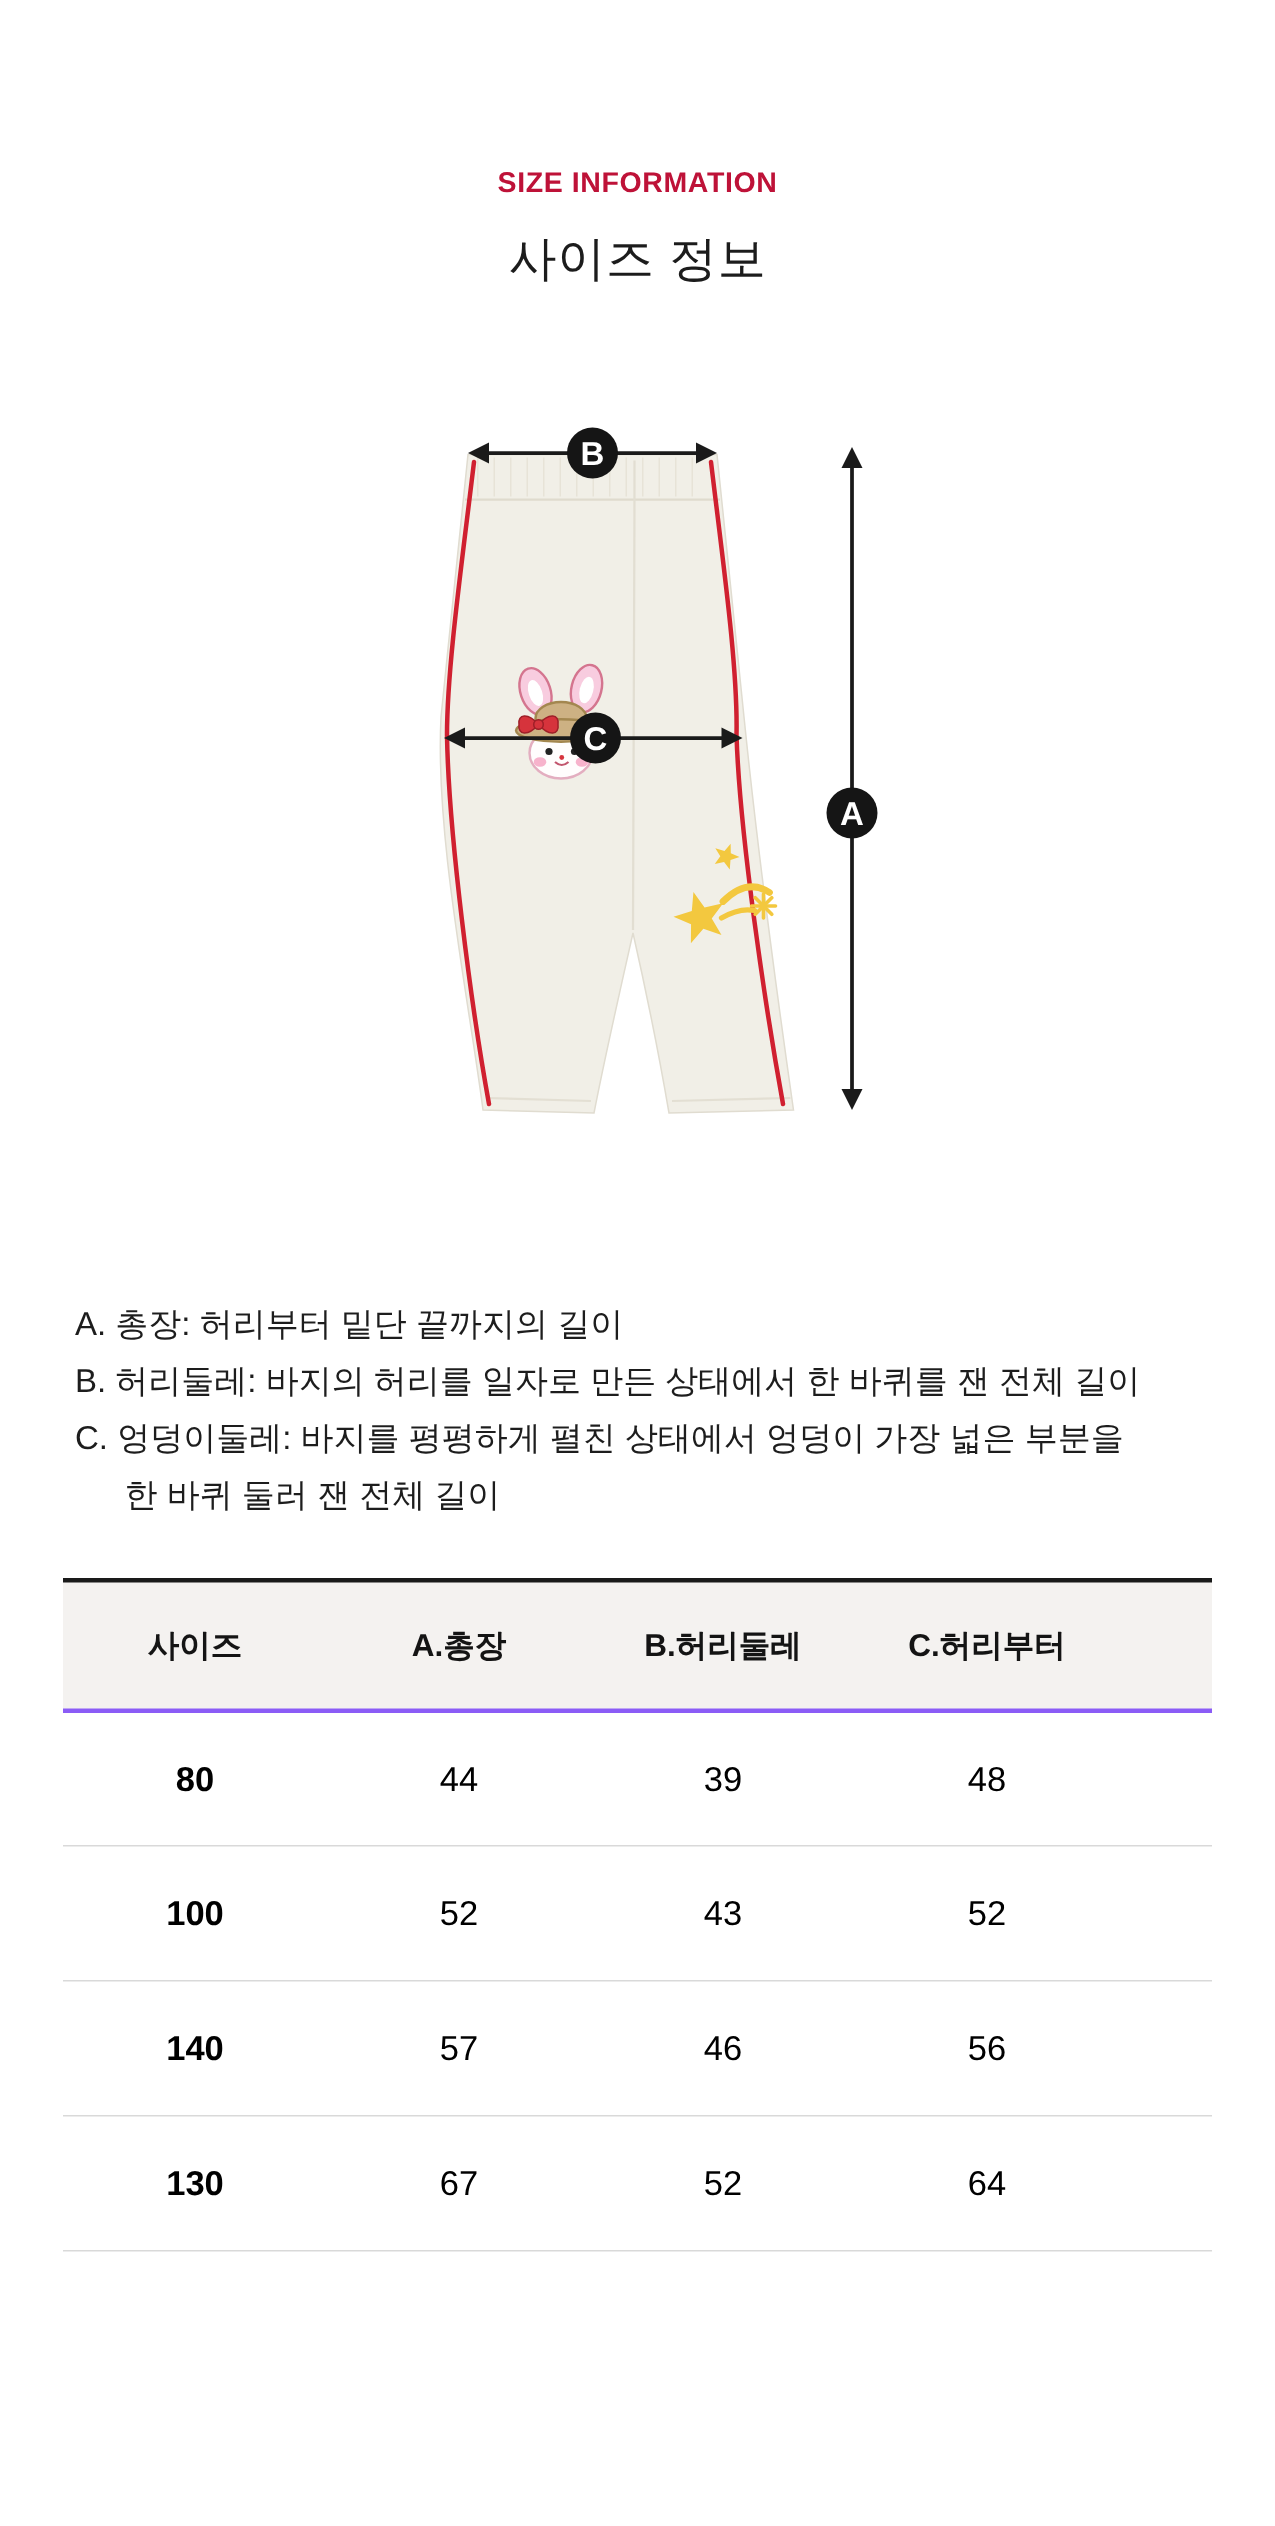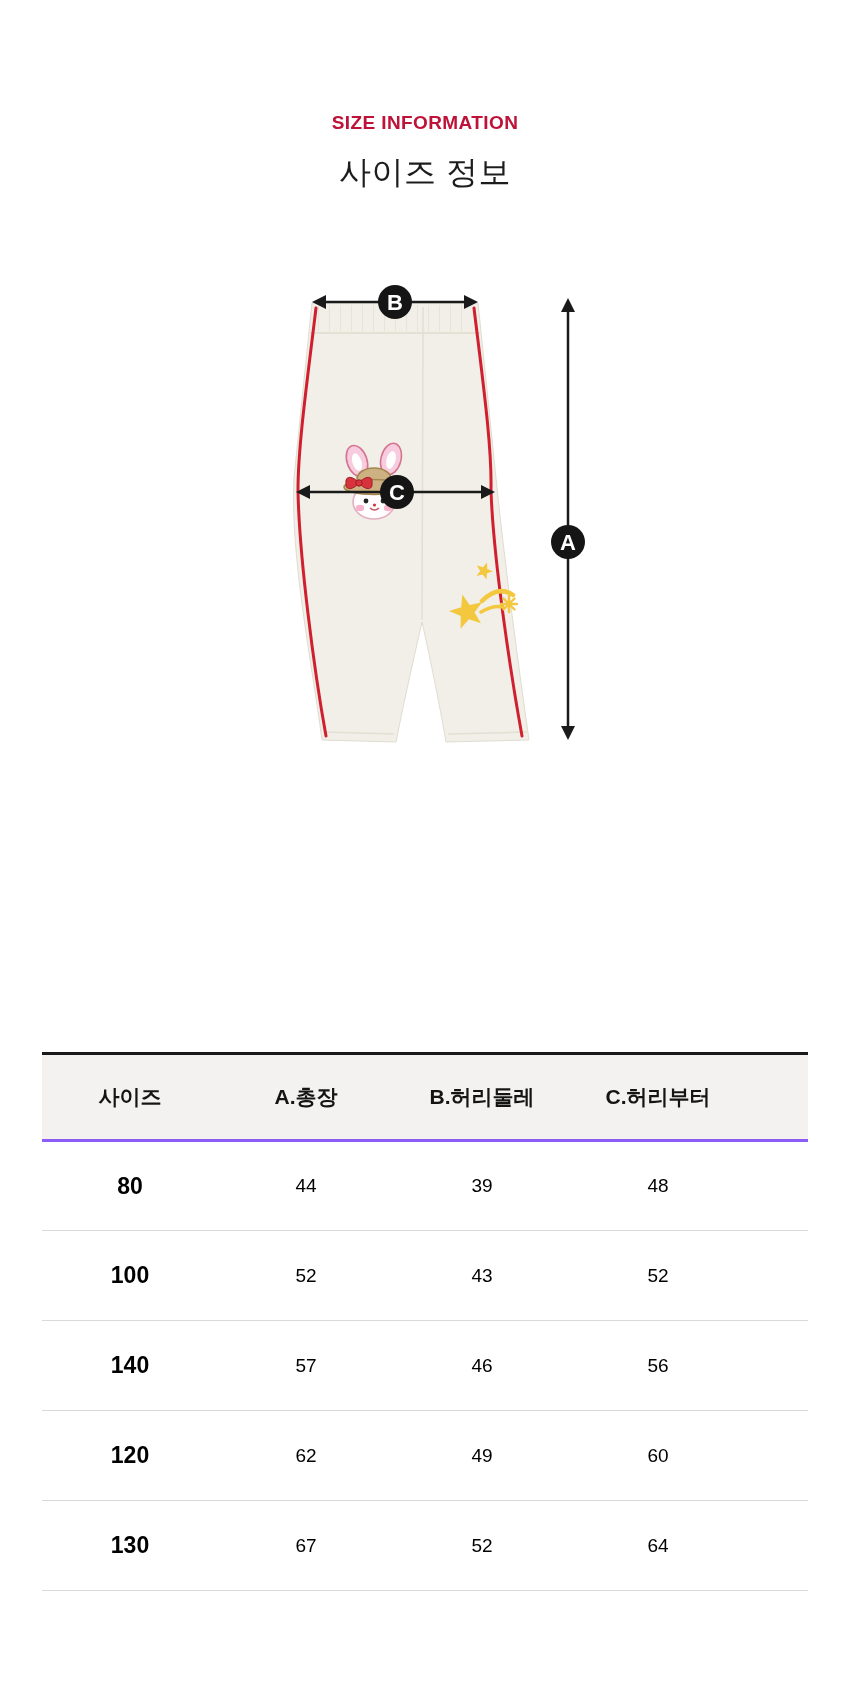--- a/index.html
+++ b/index.html
@@ -28,21 +28,21 @@
   table.size-table thead th{
     font-size:21px;font-weight:700;text-align:center;color:#141414;
     border-bottom:3px solid #8b5cf6;padding:0;
   }
   table.size-table tbody tr{height:90px;}
   table.size-table tbody th,
   table.size-table tbody td{
     text-align:center;padding:0;border-bottom:1px solid #D9D9D9;color:#000000;margin-top:20px;
   }
   table.size-table tbody th{font-size:23px;font-weight:700;}
-  table.size-table tbody td{font-size:19px;font-weight:400;text-align:center;}
+  table.size-table tbody td{font-size:23px;font-weight:400;text-align:center;}
   svg text.badge-letter{
     font-family:"Liberation Sans","DejaVu Sans",sans-serif;
     font-size:22px;font-weight:700;fill:#ffffff;text-anchor:middle;
   }
 </style>
 </head>
 <body>
 
 <div class="canvas">
 
@@ -130,20 +130,26 @@
         <circle cx="137" cy="237" r="17" fill="#151515"></circle>
         <text class="badge-letter" x="137" y="245">C</text>
       </g>
       <g>
         <circle cx="308" cy="287" r="17" fill="#151515"></circle>
         <text class="badge-letter" x="308" y="295">A</text>
       </g>
     </svg>
   </div>
 
+  <div class="legend">
+    <div>A. 총장: 허리부터 밑단 끝까지의 길이</div>
+    <div>B. 허리둘레: 바지의 허리를 일자로 만든 상태에서 한 바퀴를 잰 전체 길이</div>
+    <div>C. 엉덩이둘레: 바지를 평평하게 펼친 상태에서 엉덩이 가장 넓은 부분을</div>
+    <div class="indent">한 바퀴 둘러 잰 전체 길이</div>
+  </div>
 
   <table class="size-table">
     <colgroup>
       <col class="c-main">
         <col class="c-main">
         <col class="c-main">
         <col class="c-main">
         <col class="c-fill">
     </colgroup>
     <thead>
@@ -171,27 +177,20 @@
           <td></td>
         </tr>
         <tr>
           <th>140</th>
           <td>57</td>
           <td>46</td>
           <td>56</td>
           <td></td>
         </tr>
         <tr>
-          <th>120</th>
-          <td>62</td>
-          <td>49</td>
-          <td>60</td>
-          <td></td>
-        </tr>
-        <tr>
           <th>130</th>
           <td>67</td>
           <td>52</td>
           <td>64</td>
           <td></td>
         </tr>
       </tbody>
   </table>
 
 </div>

